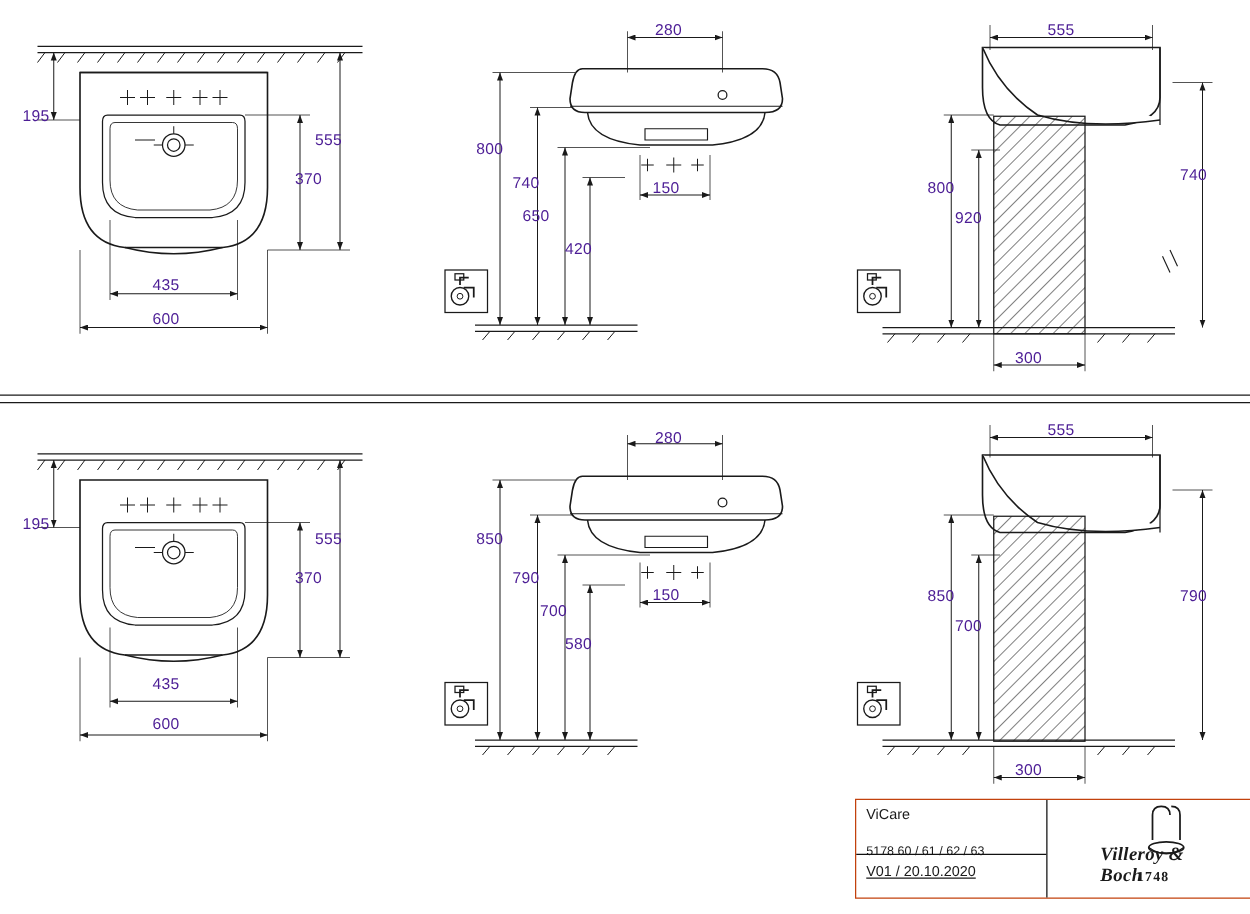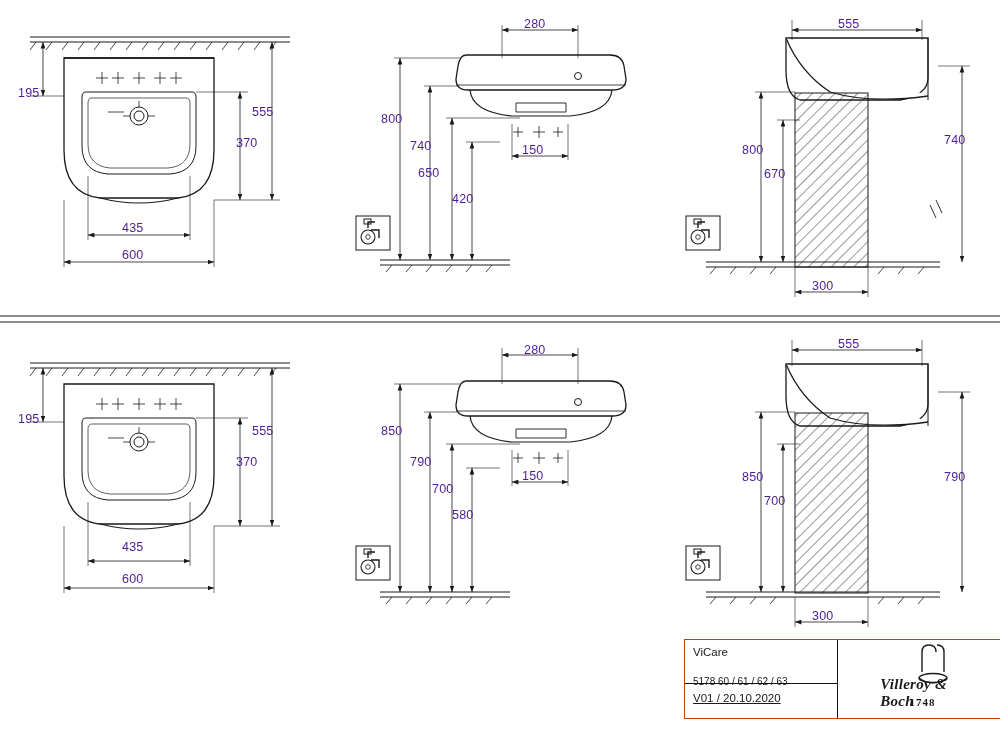--- a/index.html
+++ b/index.html
@@ -386,21 +386,21 @@
 
 <div class="lbl" style="left:524px;top:17px;">280</div>
 <div class="lbl" style="left:381px;top:112px;">800</div>
 <div class="lbl" style="left:410px;top:139px;">740</div>
 <div class="lbl" style="left:418px;top:166px;">650</div>
 <div class="lbl" style="left:452px;top:192px;">420</div>
 <div class="lbl" style="left:522px;top:143px;">150</div>
 
 <div class="lbl" style="left:838px;top:17px;">555</div>
 <div class="lbl" style="left:742px;top:143px;">800</div>
-<div class="lbl" style="left:764px;top:167px;">670</div>
+<div class="lbl" style="left:764px;top:167px;">920</div>
 <div class="lbl" style="left:944px;top:133px;">740</div>
 <div class="lbl" style="left:812px;top:279px;">300</div>
 
 <div class="lbl" style="left:18px;top:412px;">195</div>
 <div class="lbl" style="left:252px;top:424px;">555</div>
 <div class="lbl" style="left:236px;top:455px;">370</div>
 <div class="lbl" style="left:122px;top:540px;">435</div>
 <div class="lbl" style="left:122px;top:572px;">600</div>
 
 <div class="lbl" style="left:524px;top:343px;">280</div>

